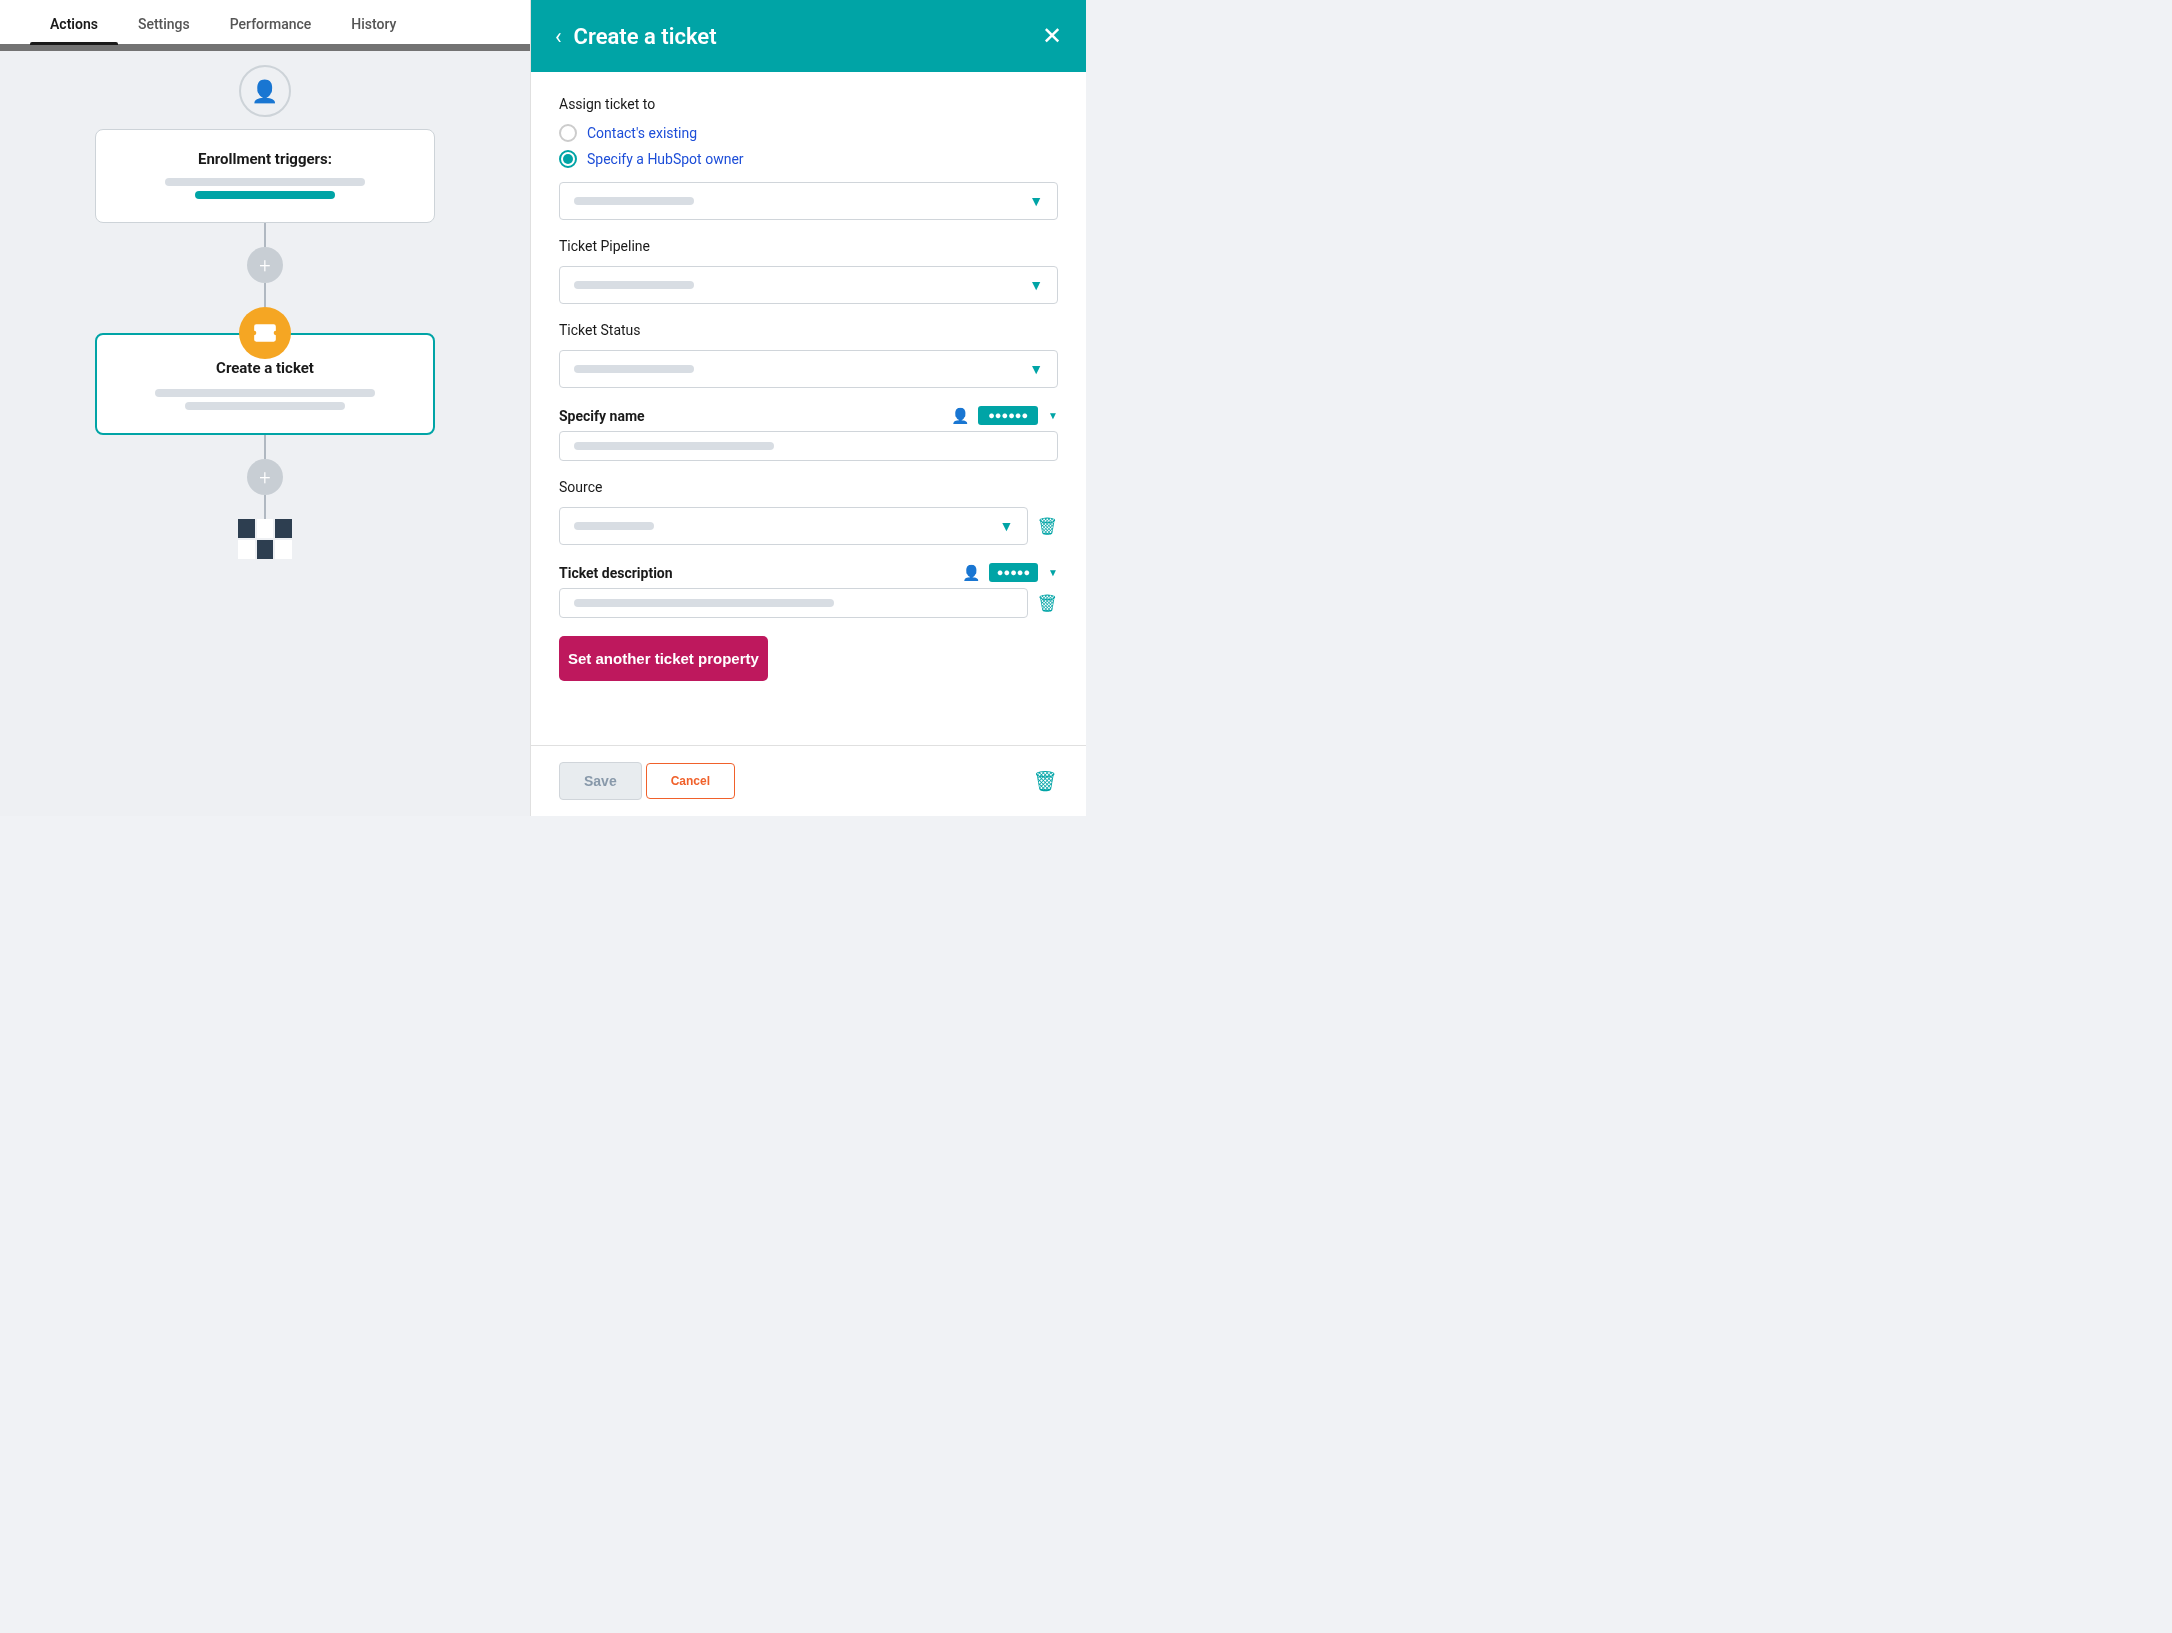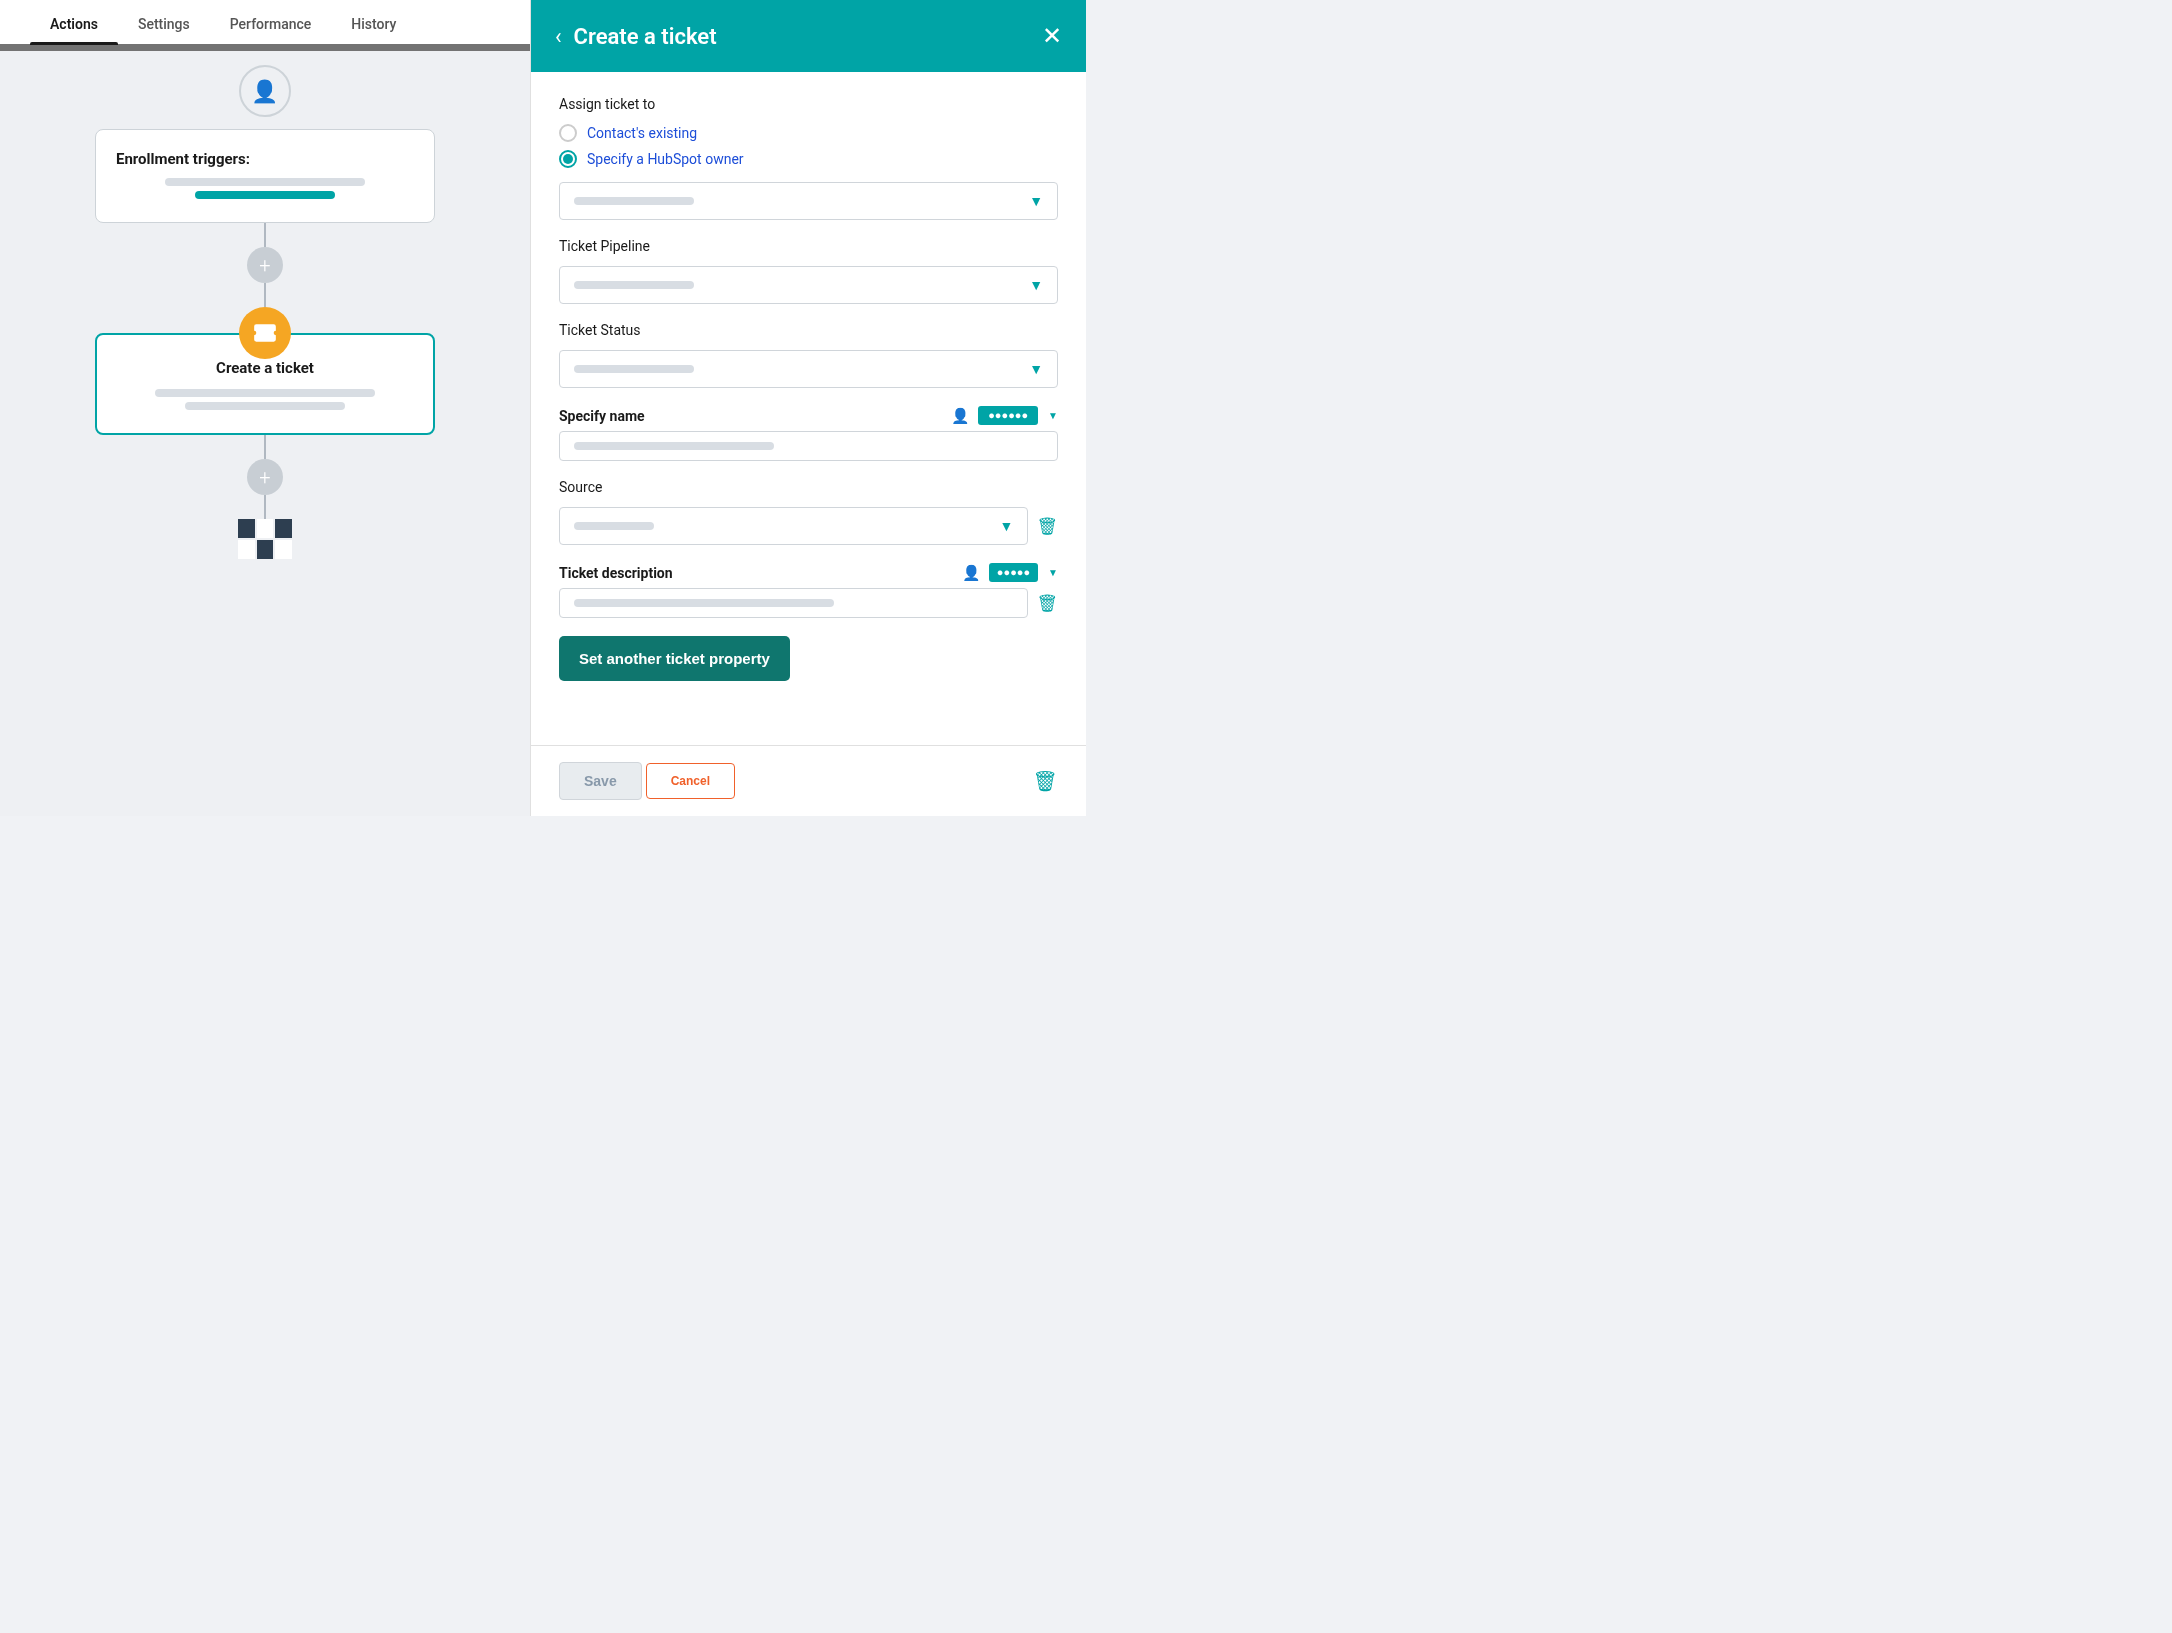--- a/index.html
+++ b/index.html
@@ -57,20 +57,21 @@
       padding: 30px 20px;
       gap: 0;
       overflow: hidden;
     }
     .enrollment-card {
       background: white;
       border: 1.5px solid #cdd3d8;
       border-radius: 8px;
       width: 340px;
       padding: 20px 20px 18px;
+      text-align: center;
       position: relative;
     }
     .avatar-circle {
       width: 52px;
       height: 52px;
       border-radius: 50%;
       background: #eef0f3;
       border: 2px solid #cdd3d8;
       display: flex;
       align-items: center;
@@ -321,25 +322,25 @@
       gap: 8px;
       margin-bottom: 18px;
     }
     .desc-input {
       flex: 1;
       border: 1.5px solid #d0d5da;
       border-radius: 4px;
       padding: 10px 14px;
     }
     .set-property-btn {
-      background: #0f766e;
+      background: #be185d;
       color: white;
       border: none;
       border-radius: 5px;
-      padding: 14px 20px;
+      padding: 14px 9px;
       font-size: 15px;
       font-weight: 600;
       cursor: pointer;
       margin-bottom: 8px;
     }
     .right-footer {
       border-top: 1px solid #e0e0e0;
       padding: 16px 28px;
       display: flex;
       align-items: center;

